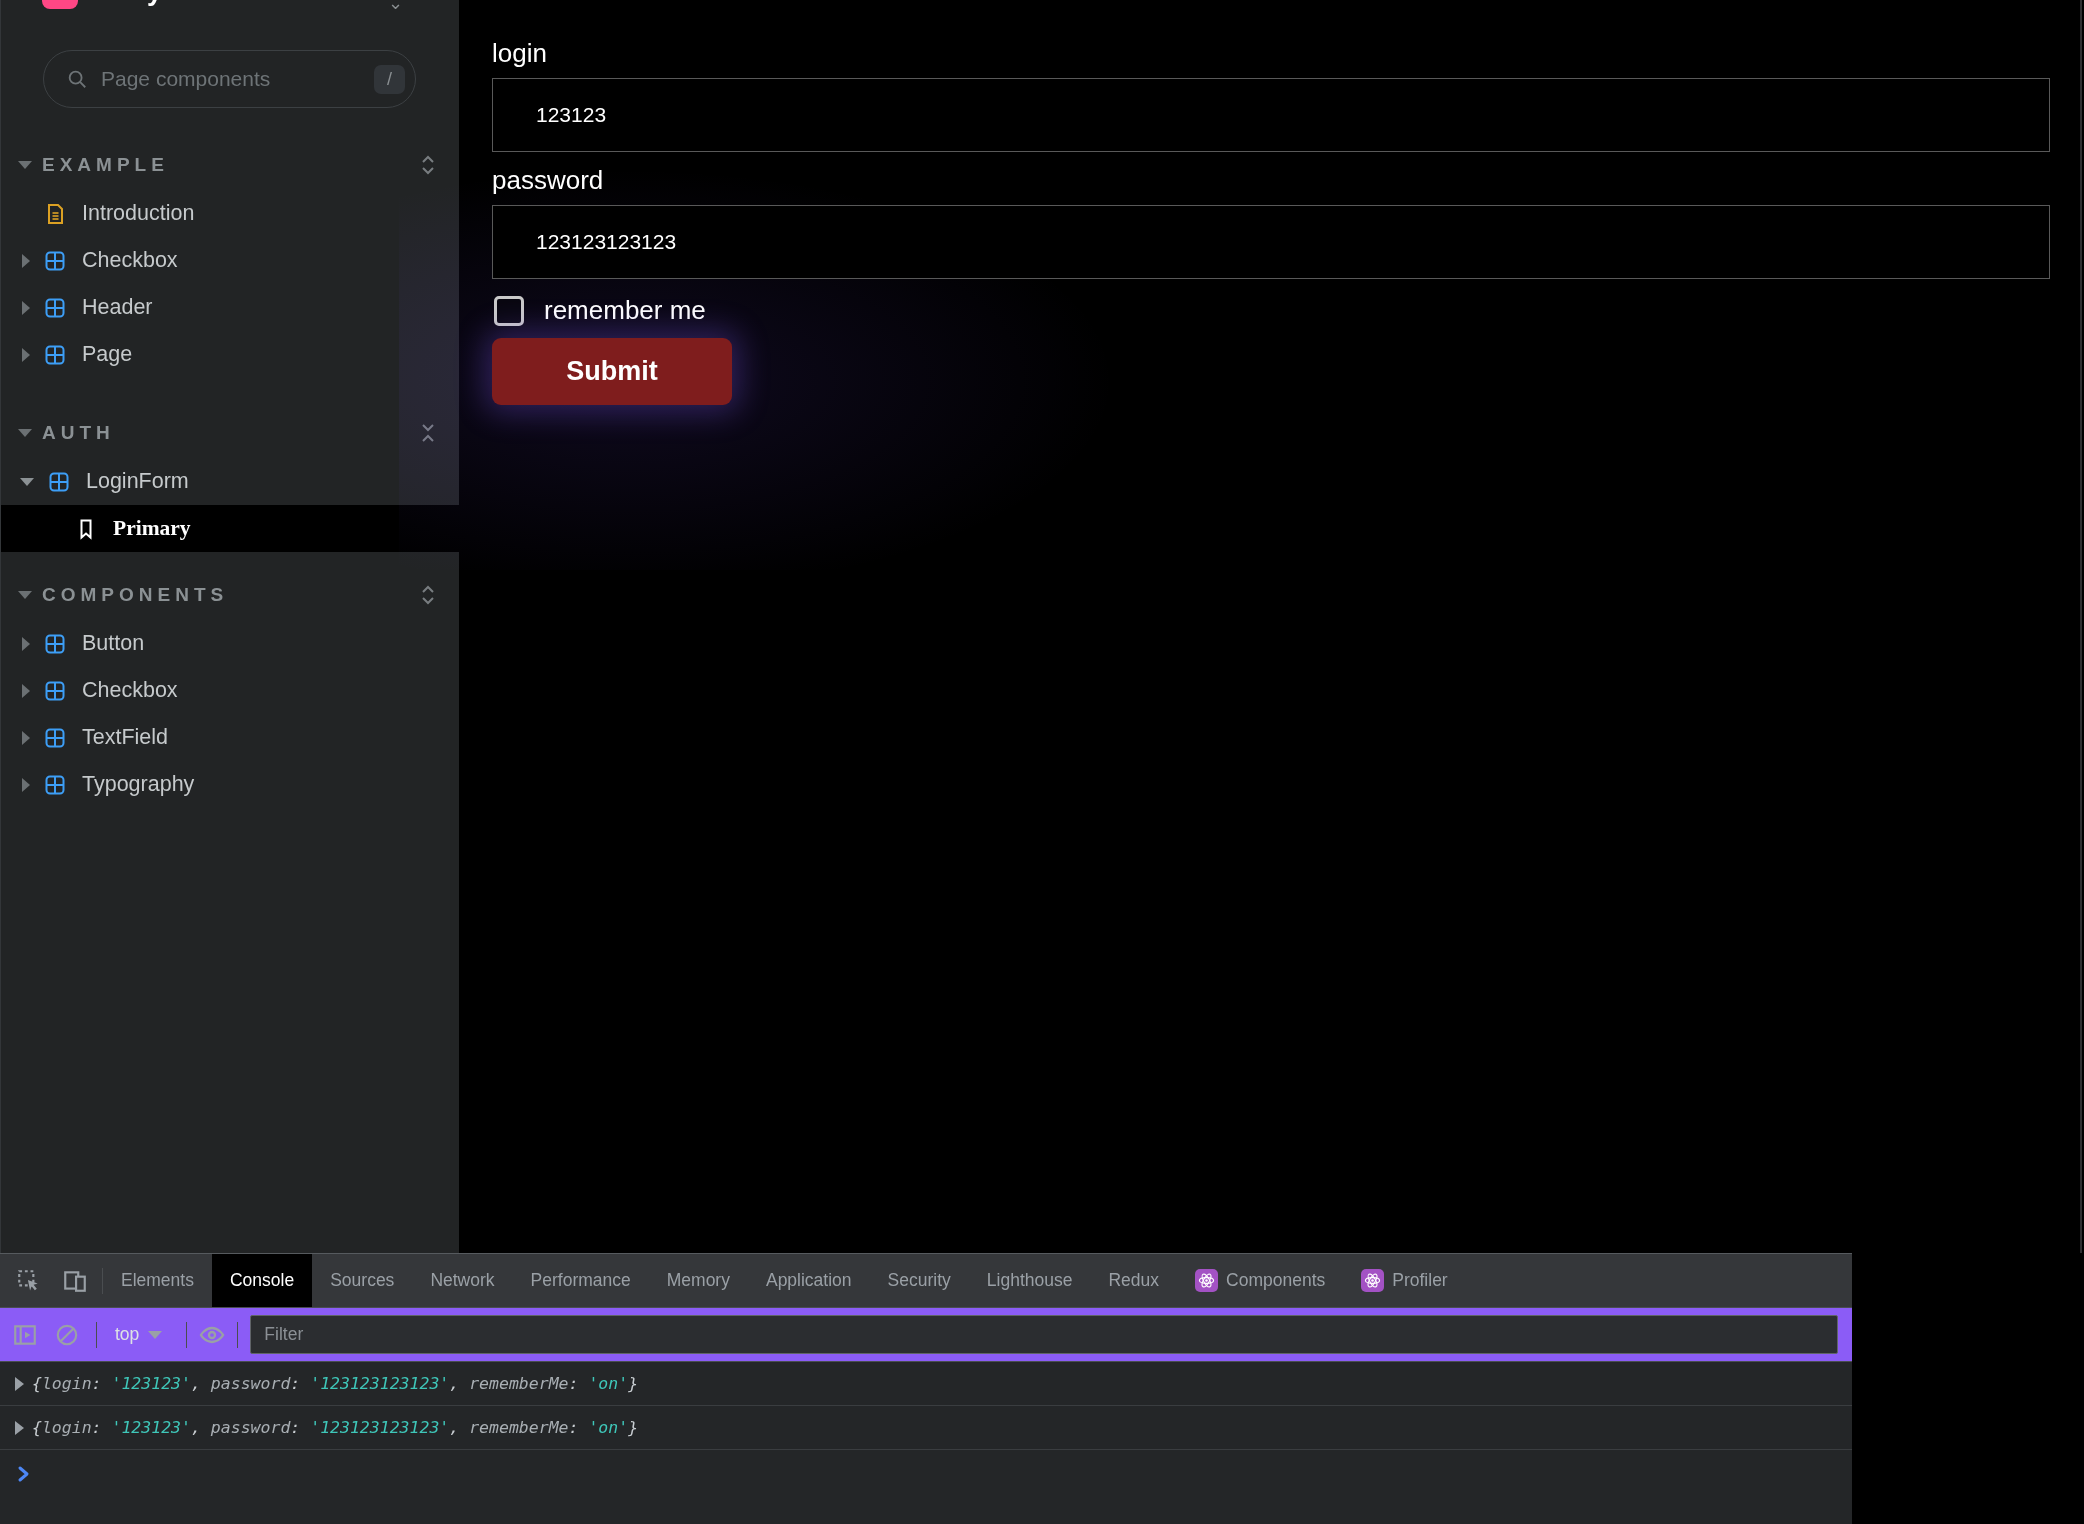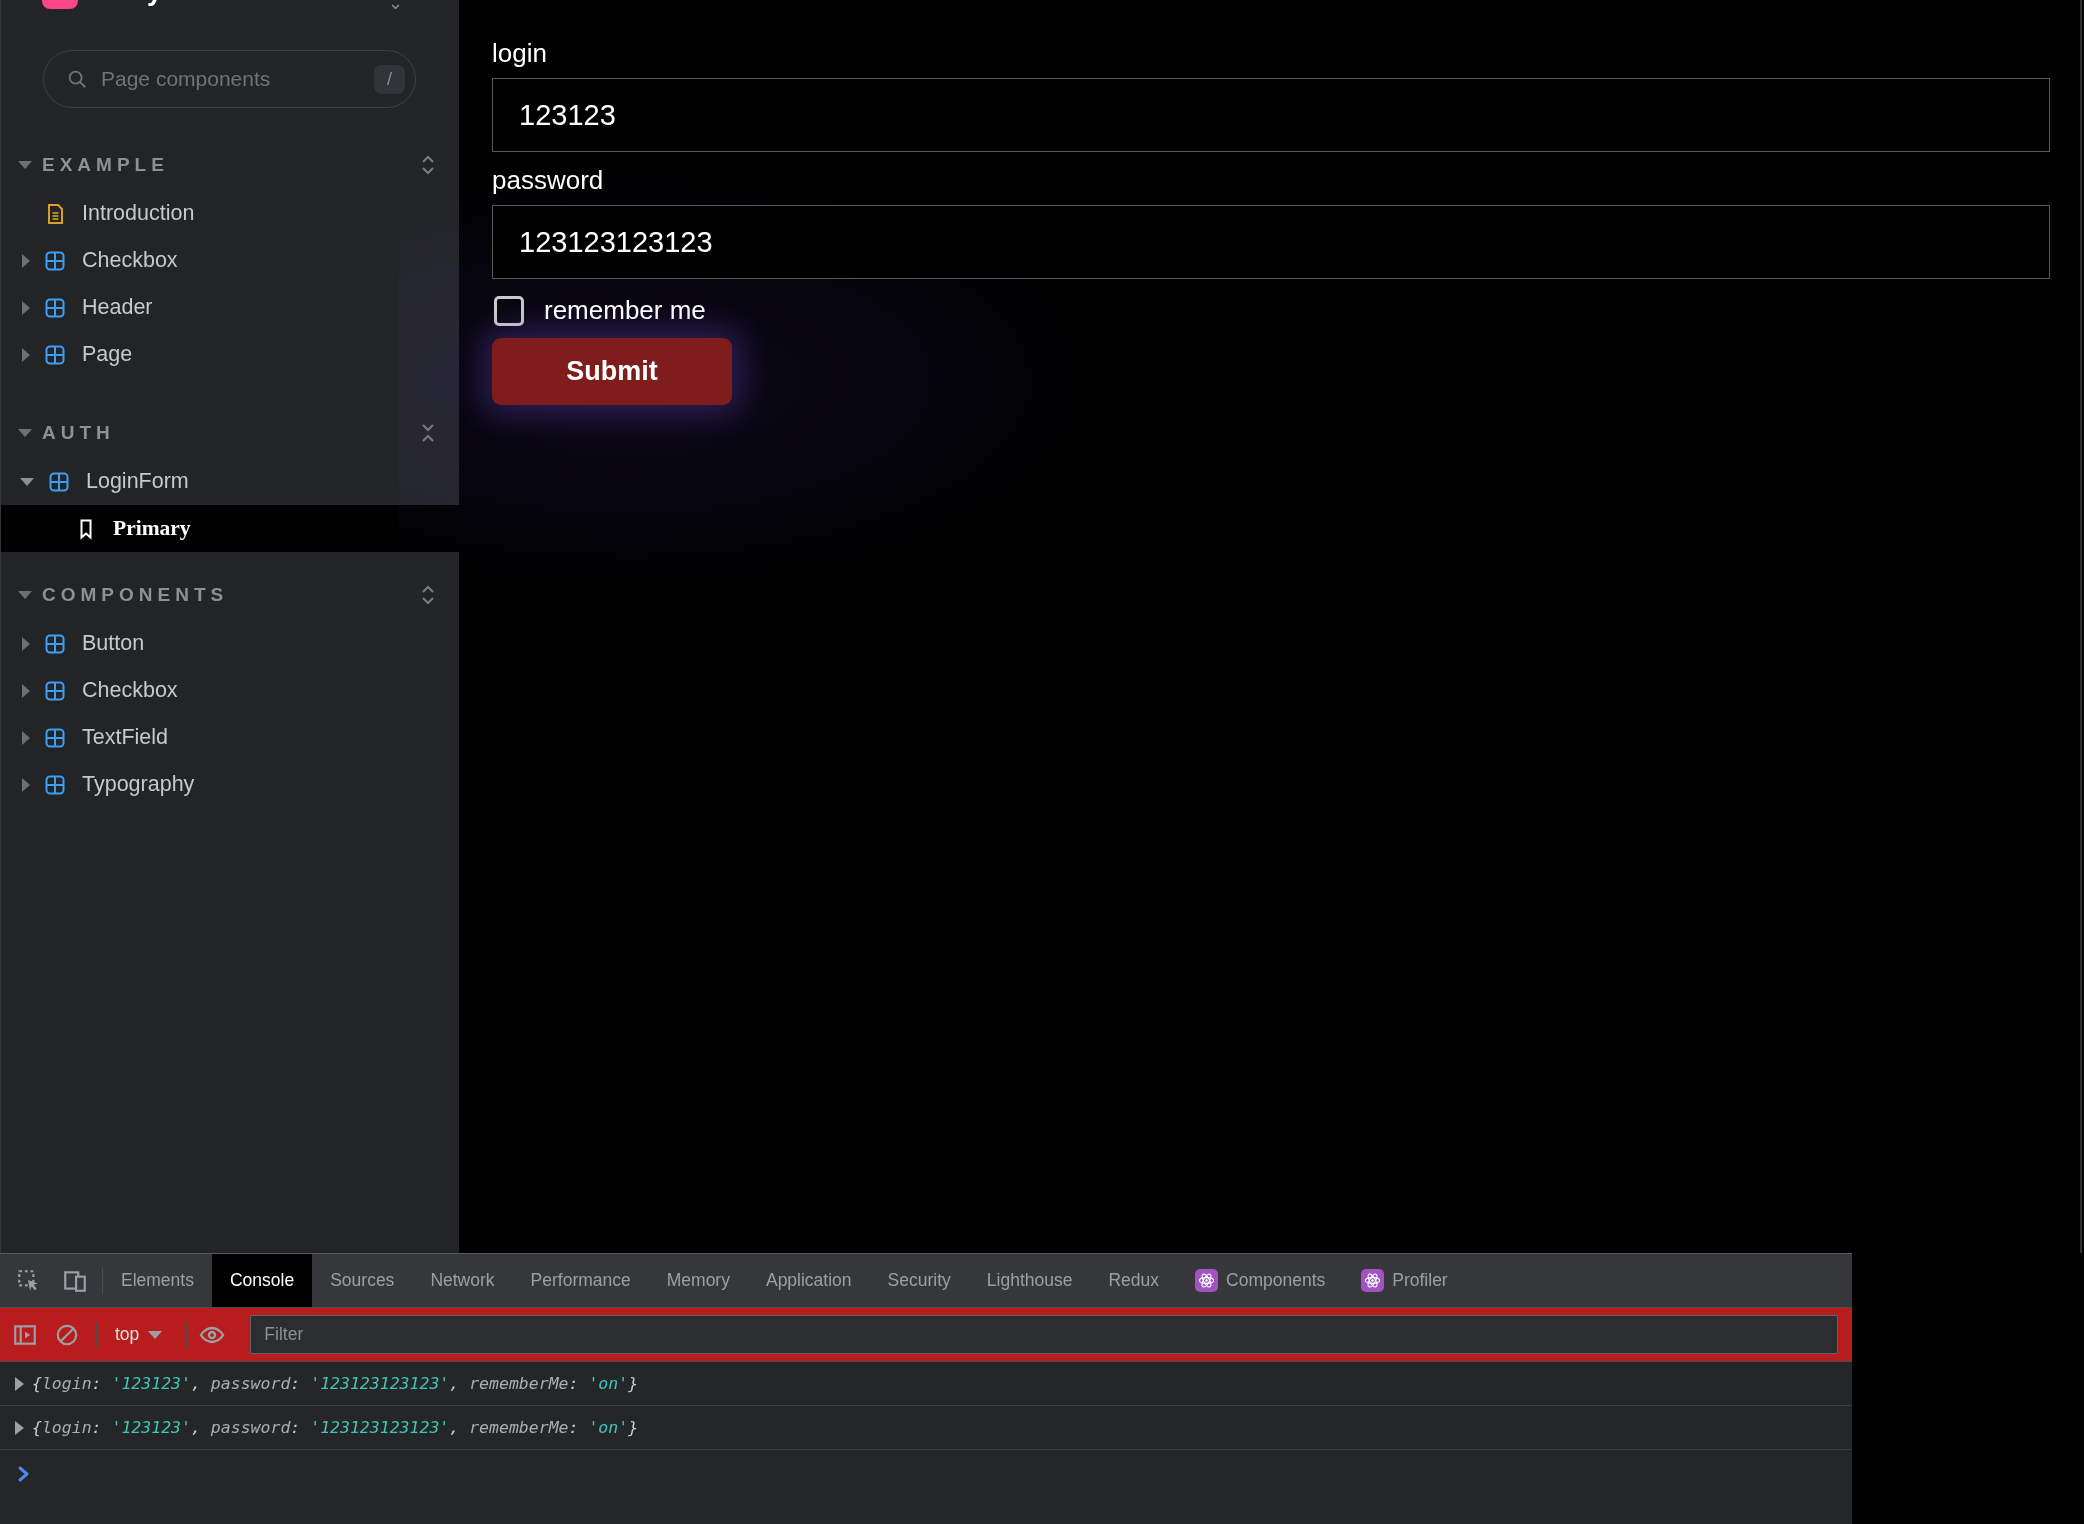--- a/index.html
+++ b/index.html
@@ -47,21 +47,21 @@
 
   
   .canvas { position:absolute; left:459px; top:0; width:1625px; height:1253px; background:#000; }
   .canvas-edge { position:absolute; right:2px; top:0; width:2px; height:100%; background:#2f2f31; }
   .glow { position:absolute; left:-60px; top:150px; width:760px; height:420px;
     background:radial-gradient(ellipse at 30% 55%, rgba(116,78,240,0.13), transparent 65%); pointer-events:none; }
   .form { position:absolute; left:33px; top:38px; width:1558px; }
   .form label { display:block; color:#fff; font-size:26px; margin-bottom:9px; }
   .form input[type=text] {
     width:1558px; height:74px; background:#000; border:1px solid #595959; color:#fff;
-    font-size:29px; padding:0 26px; font-family:"Liberation Sans", sans-serif; margin-bottom:13px;
+    font-size:21px; padding:0 43px; font-family:"Liberation Sans", sans-serif; margin-bottom:13px;
   }
   .remember { display:flex; align-items:center; margin:3px 0 12px 2px; }
   .checkbox { width:30px; height:30px; border:3px solid #c9c9c9; border-radius:5px; background:rgba(10,8,16,.6); }
   .remember-label { color:#fff; font-size:26px; margin-left:20px; }
   .submit {
     width:240px; height:67px; border:none; border-radius:9px; background:#7f1d1d; color:#fff;
     font-size:27px; font-weight:700; font-family:"Liberation Sans", sans-serif; cursor:pointer;
     box-shadow:0 0 30px 8px rgba(125,91,239,0.30);
   }
 
@@ -69,21 +69,21 @@
   .devtools { position:absolute; left:0; top:1253px; width:1852px; height:271px; background:#242628; border-top:1px solid #565a5e; }
   .tabbar { height:53px; background:#35373a; display:flex; align-items:stretch; }
   .tab-icons { display:flex; align-items:center; gap:16px; padding:0 12px 0 14px; }
   .icon-btn { background:none; border:none; width:30px; height:30px; display:flex; align-items:center; justify-content:center; cursor:pointer; }
   .vsep { width:1px; height:26px; background:#4a4d50; align-self:center; }
   .tabs { display:flex; align-items:stretch; }
   .tab { display:flex; align-items:center; gap:8px; padding:0 18px; font-size:17.5px; color:#9aa0a6; background:none; border:none; cursor:pointer; font-family:"Liberation Sans", sans-serif; }
   .tab.selected { background:#000; color:#fff; }
   .react-badge { width:23px; height:23px; border-radius:5px; background:#a352c4; display:flex; align-items:center; justify-content:center; }
 
-  .con-toolbar { height:55px; background:#b91c1c; border-top:1px solid #4a4d51; border-bottom:1px solid #4a4d51;
+  .con-toolbar { height:55px; background:#8b5cf6; border-top:1px solid #4a4d51; border-bottom:1px solid #4a4d51;
     display:flex; align-items:center; padding-left:10px; }
   .ctx { display:flex; align-items:center; gap:9px; padding:0 14px; background:none; border:none; cursor:pointer; }
   .ctx-label { color:#dde1e4; font-size:17.5px; }
   .ctx-arrow { width:0; height:0; border-left:7px solid transparent; border-right:7px solid transparent; border-top:8px solid #9aa0a6; }
   .filter-input {
     flex:1; height:39px; margin:0 14px 0 12px; background:#2b2d30; border:1px solid #606468; border-radius:2px;
     color:#dde1e4; font-size:17.5px; padding:0 13px; font-family:"Liberation Sans", sans-serif;
   }
   .filter-input::placeholder { color:#8b9095; }
 

